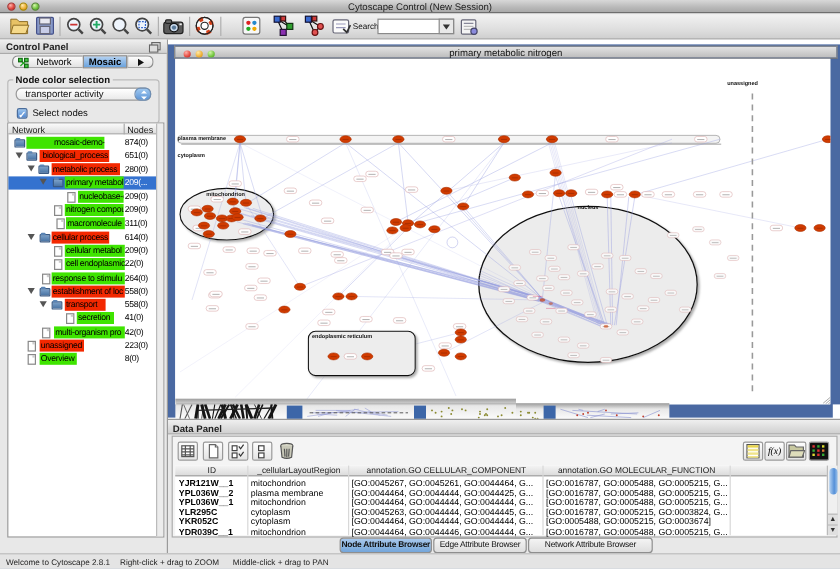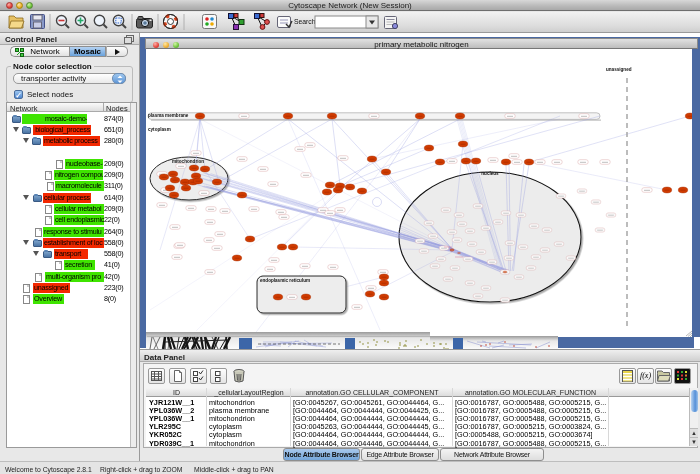--- a/index.html
+++ b/index.html
@@ -87,21 +87,21 @@
 #statusbar { left:0; top:461px; width:700px; height:13px; background:#e4e4e4; border-top:1px solid #bdbdbd; font-size:6.8px; color:#222; }
 #statusbar span { position:absolute; top:4px; }
 </style>
 </head>
 <body>
 
 <div class="abs" id="titlebar">
   <div class="tl" style="left:6px;  background:radial-gradient(circle at 35% 30%,#ffb0a8,#e2453c 60%,#b02920); border:0.5px solid #a33;"></div>
   <div class="tl" style="left:16px; background:radial-gradient(circle at 35% 30%,#ffe9a8,#eeaf34 60%,#c68a1e); border:0.5px solid #a80;"></div>
   <div class="tl" style="left:26px; background:radial-gradient(circle at 35% 30%,#d2f5a8,#6fc43c 60%,#4a9a20); border:0.5px solid #583;"></div>
-  <div class="abs" id="titletext">Cytoscape Network (New Session)</div>
+  <div class="abs" id="titletext">Cytoscape Control (New Session)</div>
 </div>
 
 <div class="abs" id="toolbar">
   <svg width="700" height="21" viewBox="0 12 700 21" style="position:absolute;left:0;top:0">
 
     <g transform="translate(8,14)">
       <path d="M1 5 L1 14 L15 14 L15 4 L8 4 L6 2 L1 2 Z" fill="#e8c265" stroke="#8a6a20" stroke-width="0.8"></path>
       <path d="M3 7 L16 7 L13.5 14 L1 14 Z" fill="#f5d98a" stroke="#8a6a20" stroke-width="0.8"></path>
     </g>
 
@@ -756,20 +756,26 @@
 <span class="folder" style="left:15px;"></span>
 <span class="lbl red" style="left:26px;width:58px;text-align:right;">biological_process</span>
 <span class="cnt" style="">651(0)</span>
 </div>
 <div class="trow" style="left:0;top:33.1px;">
 <span class="tri" style="left:16px;"></span>
 <span class="folder" style="left:25px;"></span>
 <span class="lbl red" style="left:36px;width:57px;">metabolic process</span>
 <span class="cnt" style="">280(0)</span>
 </div>
+<div class="trow" style="left:0;top:44.4px;background:#3472cf;">
+<span class="tri" style="left:26px;"></span>
+<span class="folder" style="left:37px;"></span>
+<span class="lbl green" style="left:47px;width:49px;">primary metabol</span>
+<span class="cnt" style="color:#fff;">209(...</span>
+</div>
 <div class="trow" style="left:0;top:55.7px;">
 <span class="file" style="left:49px;"></span>
 <span class="lbl green" style="left:58px;width:38px;">nucleobase-co</span>
 <span class="cnt" style="">209(0)</span>
 </div>
 <div class="trow" style="left:0;top:67.0px;">
 <span class="file" style="left:38px;"></span>
 <span class="lbl green" style="left:47px;width:49px;">nitrogen compou</span>
 <span class="cnt" style="">209(0)</span>
 </div>

